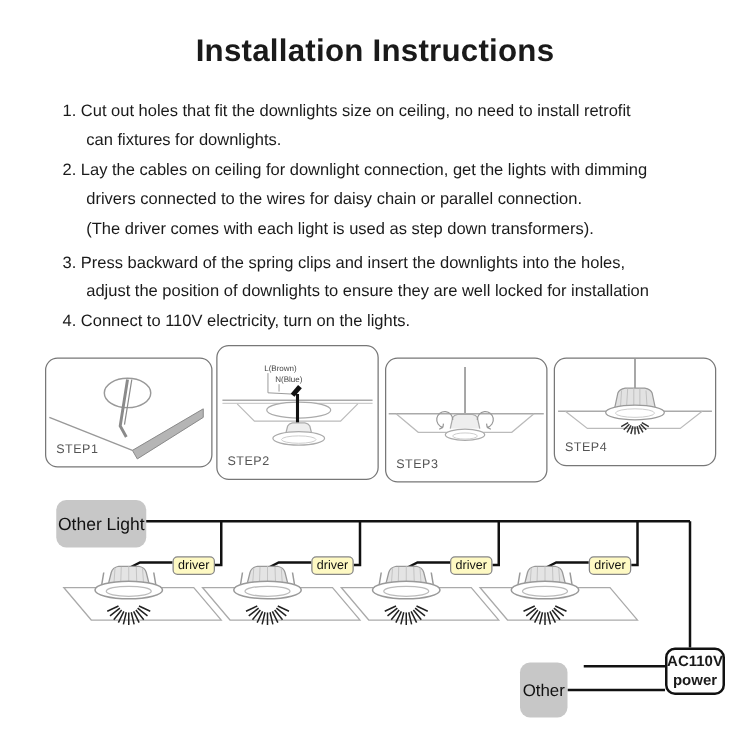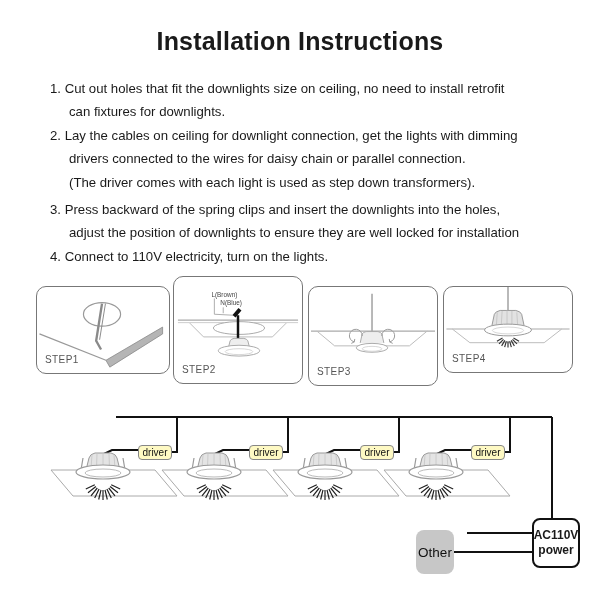--- a/index.html
+++ b/index.html
@@ -25,21 +25,21 @@
   .wiresvg{position:absolute;left:0;top:390px;width:600px;height:210px;}
   .graybox{position:absolute;background:#c7c7c7;border-radius:8px;display:flex;
            align-items:center;justify-content:center;color:#111;}
   .other-light{left:45px;top:400px;width:72px;height:38px;font-size:14px;}
   .other{left:416px;top:530px;width:38px;height:44px;font-size:13.5px;}
   .driver{position:absolute;width:34px;height:15px;background:#fef9c3;border:1px solid #868686;
           border-radius:4px;box-sizing:border-box;display:flex;align-items:center;justify-content:center;
           font-size:10px;color:#111;}
   #drv1{left:138px;top:445px;} #drv2{left:249px;top:445px;}
   #drv3{left:360px;top:445px;} #drv4{left:471px;top:445px;}
-  .power{position:absolute;left:532px;top:518px;width:48px;height:50px;background:#fff;
+  .power{position:absolute;left:532px;top:518px;width:48px;height:38px;background:#fff;
          border:2px solid #111;border-radius:8px;box-sizing:border-box;
          display:flex;flex-direction:column;align-items:center;justify-content:center;
          font-size:12px;font-weight:700;line-height:15px;}
 </style>
 </head>
 <body>
 
 <div class="page">
 
   <div class="title">Installation Instructions</div>
@@ -149,20 +149,21 @@
 
     <line x1="467" y1="143" x2="532" y2="143" stroke="#111" stroke-width="2"></line>
     <line x1="454" y1="162" x2="532" y2="162" stroke="#111" stroke-width="2"></line>
 
     <use href="#dl" x="103" y="0"></use>
     <use href="#dl" x="214" y="0"></use>
     <use href="#dl" x="325" y="0"></use>
     <use href="#dl" x="436" y="0"></use>
   </svg>
 
+  <div class="graybox other-light">Other Light</div>
   <div class="driver" id="drv1">driver</div>
   <div class="driver" id="drv2">driver</div>
   <div class="driver" id="drv3">driver</div>
   <div class="driver" id="drv4">driver</div>
   <div class="graybox other">Other</div>
   <div class="power">
     <span>AC110V</span>
     <span>power</span>
   </div>
 

